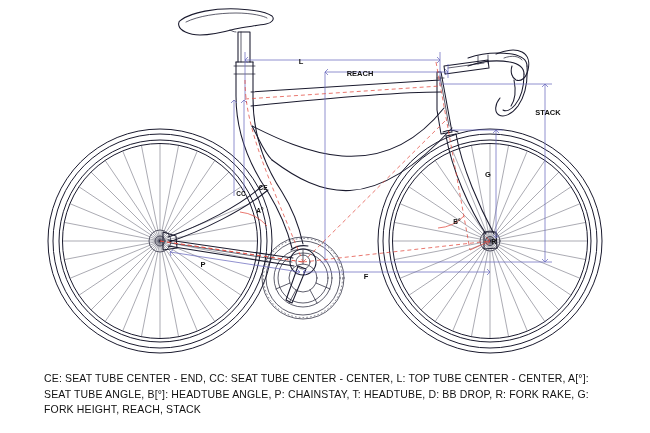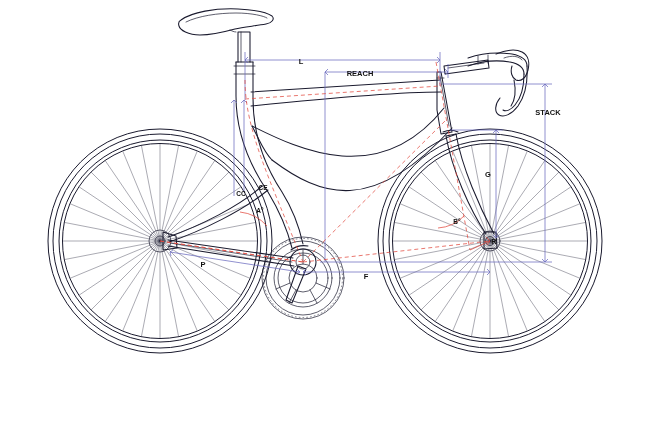--- a/index.html
+++ b/index.html
@@ -343,14 +343,15 @@
         <text class="label-sm" x="260" y="213" text-anchor="middle">A°</text>
         <text class="label-sm" x="457" y="224" text-anchor="middle">B°</text>
         <text class="label" x="494" y="244" text-anchor="middle">R</text>
         <text class="label" x="203" y="267" text-anchor="middle">P</text>
         <text class="label" x="366" y="279" text-anchor="middle">F</text>
       </g>
 
     </svg>
   </div>
 
+  <div id="legend">CE: SEAT TUBE CENTER - END, CC: SEAT TUBE CENTER - CENTER, L: TOP TUBE CENTER - CENTER, A[°]: SEAT TUBE ANGLE, B[°]: HEADTUBE ANGLE, P: CHAINSTAY, T: HEADTUBE, D: BB DROP, R: FORK RAKE, G: FORK HEIGHT, REACH, STACK</div>
 
 </div>
 
 </body></html>

